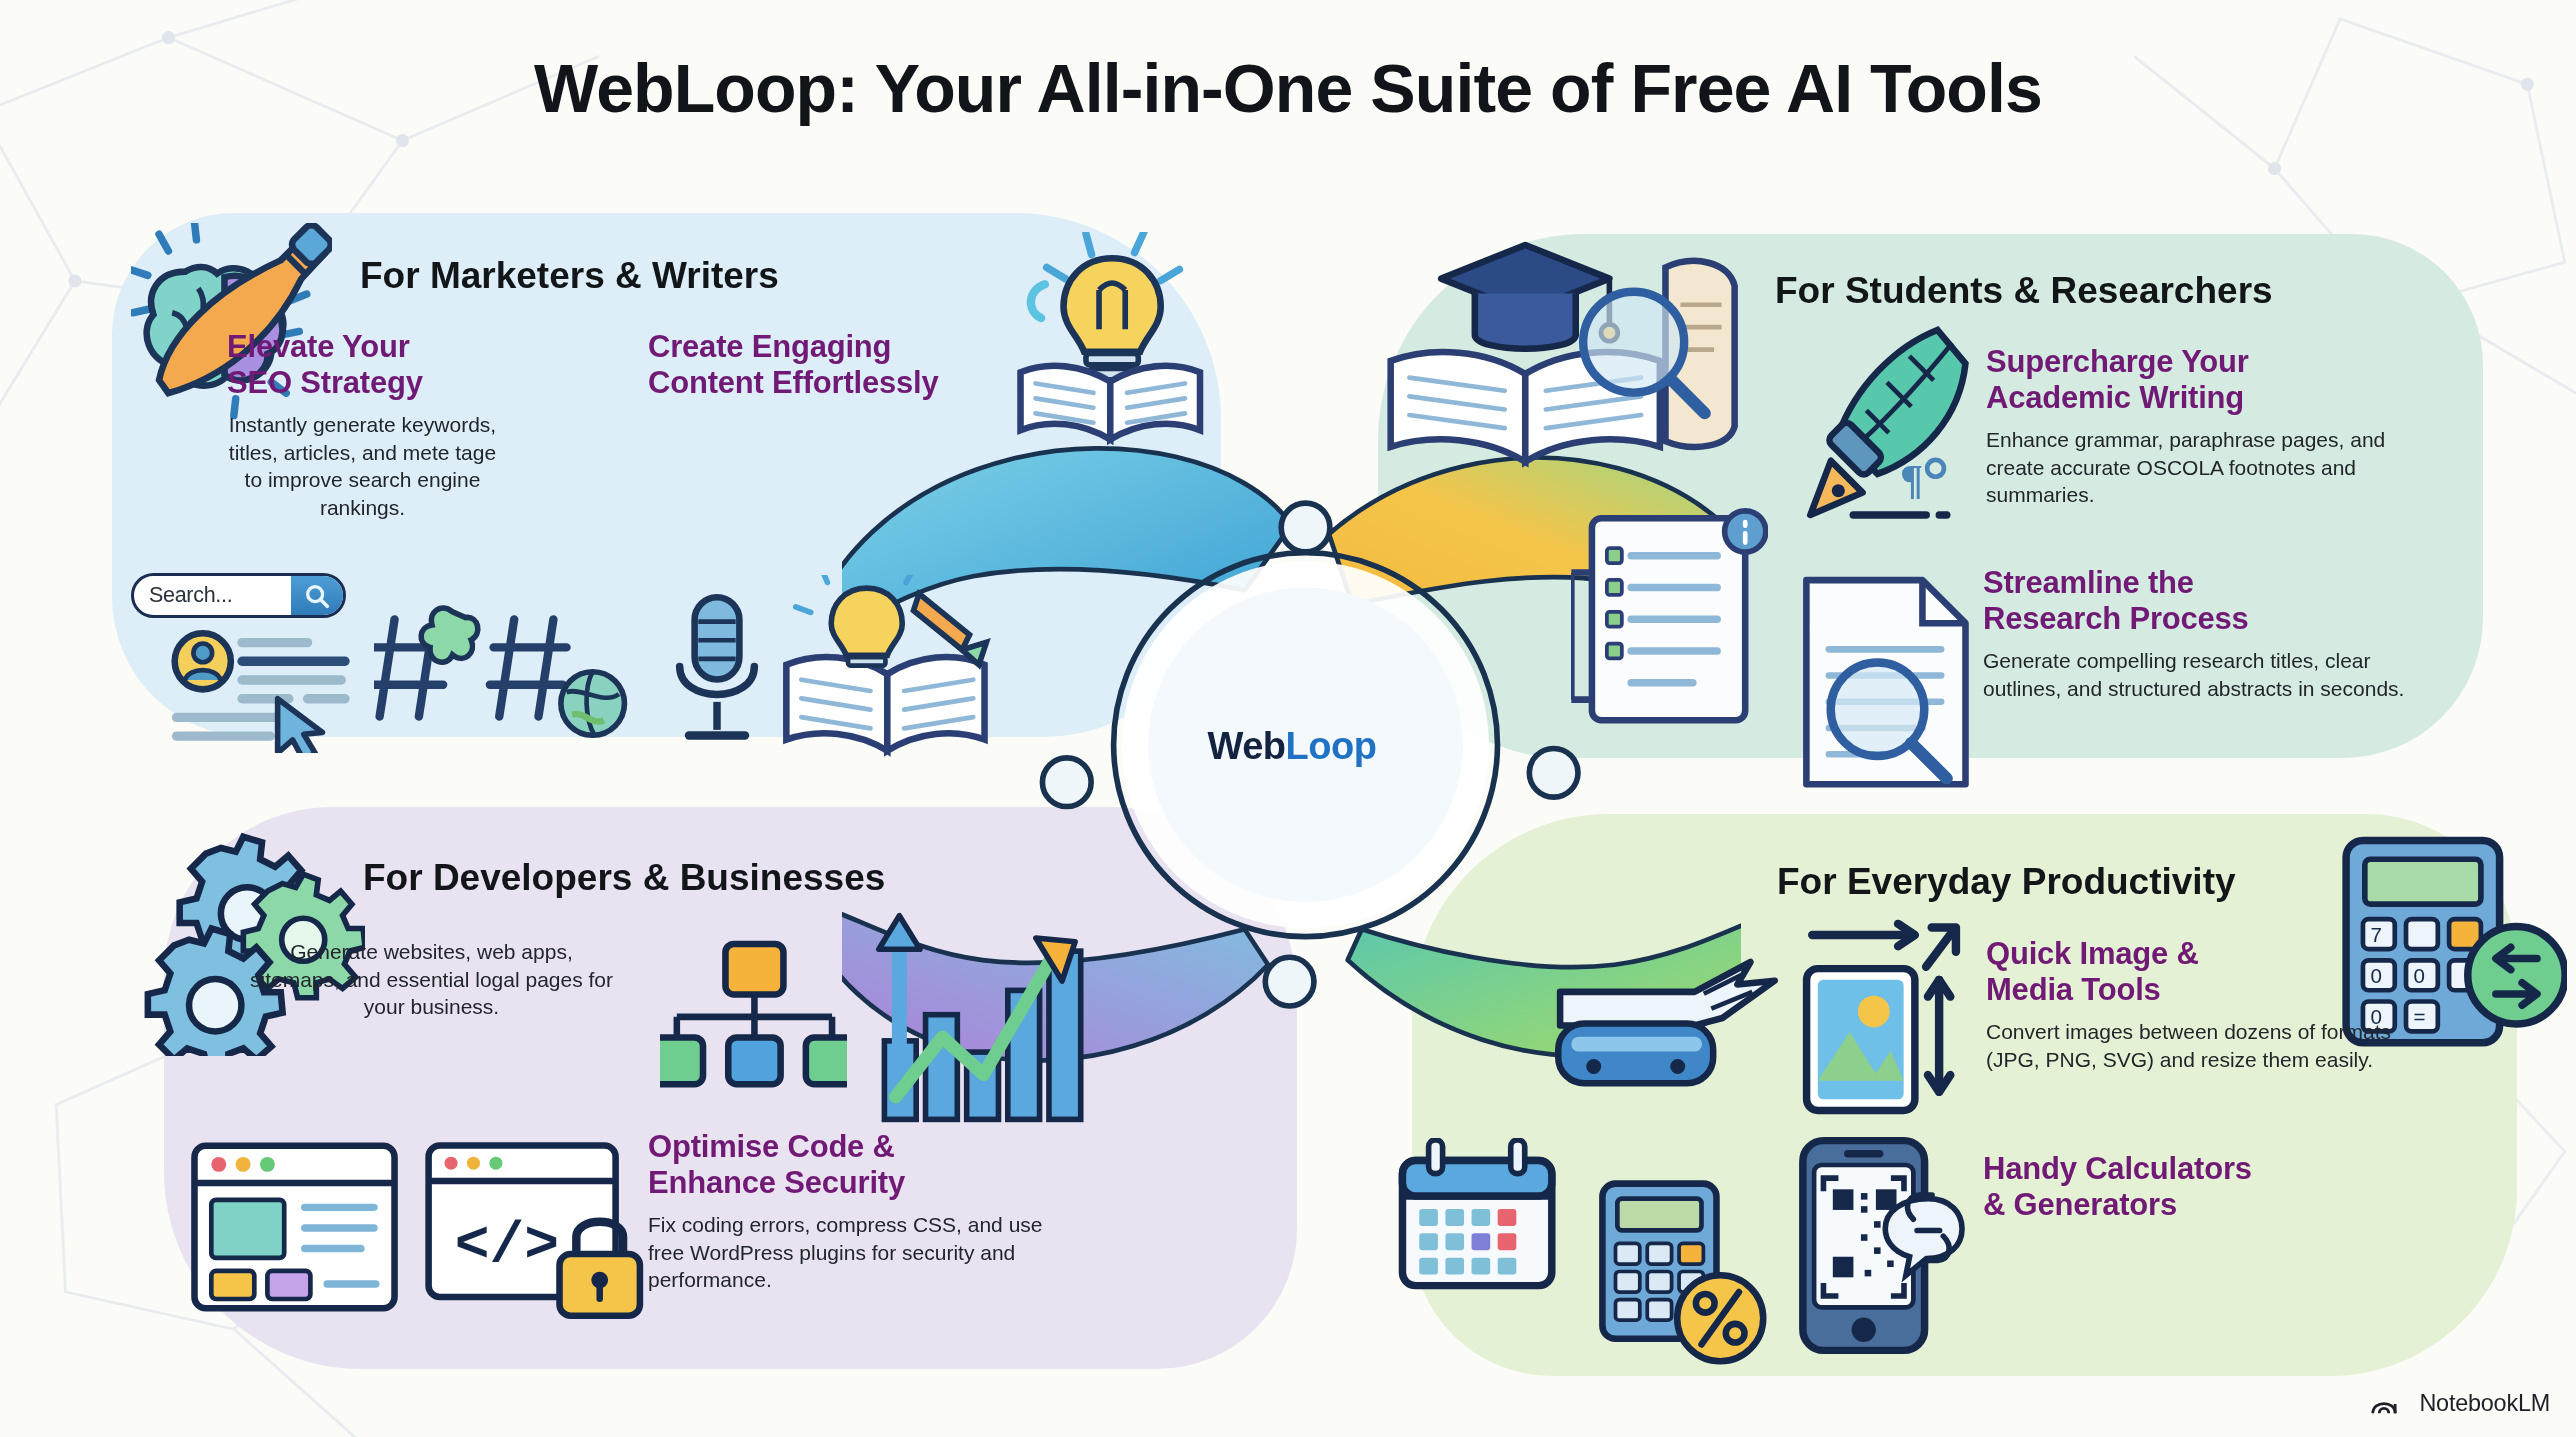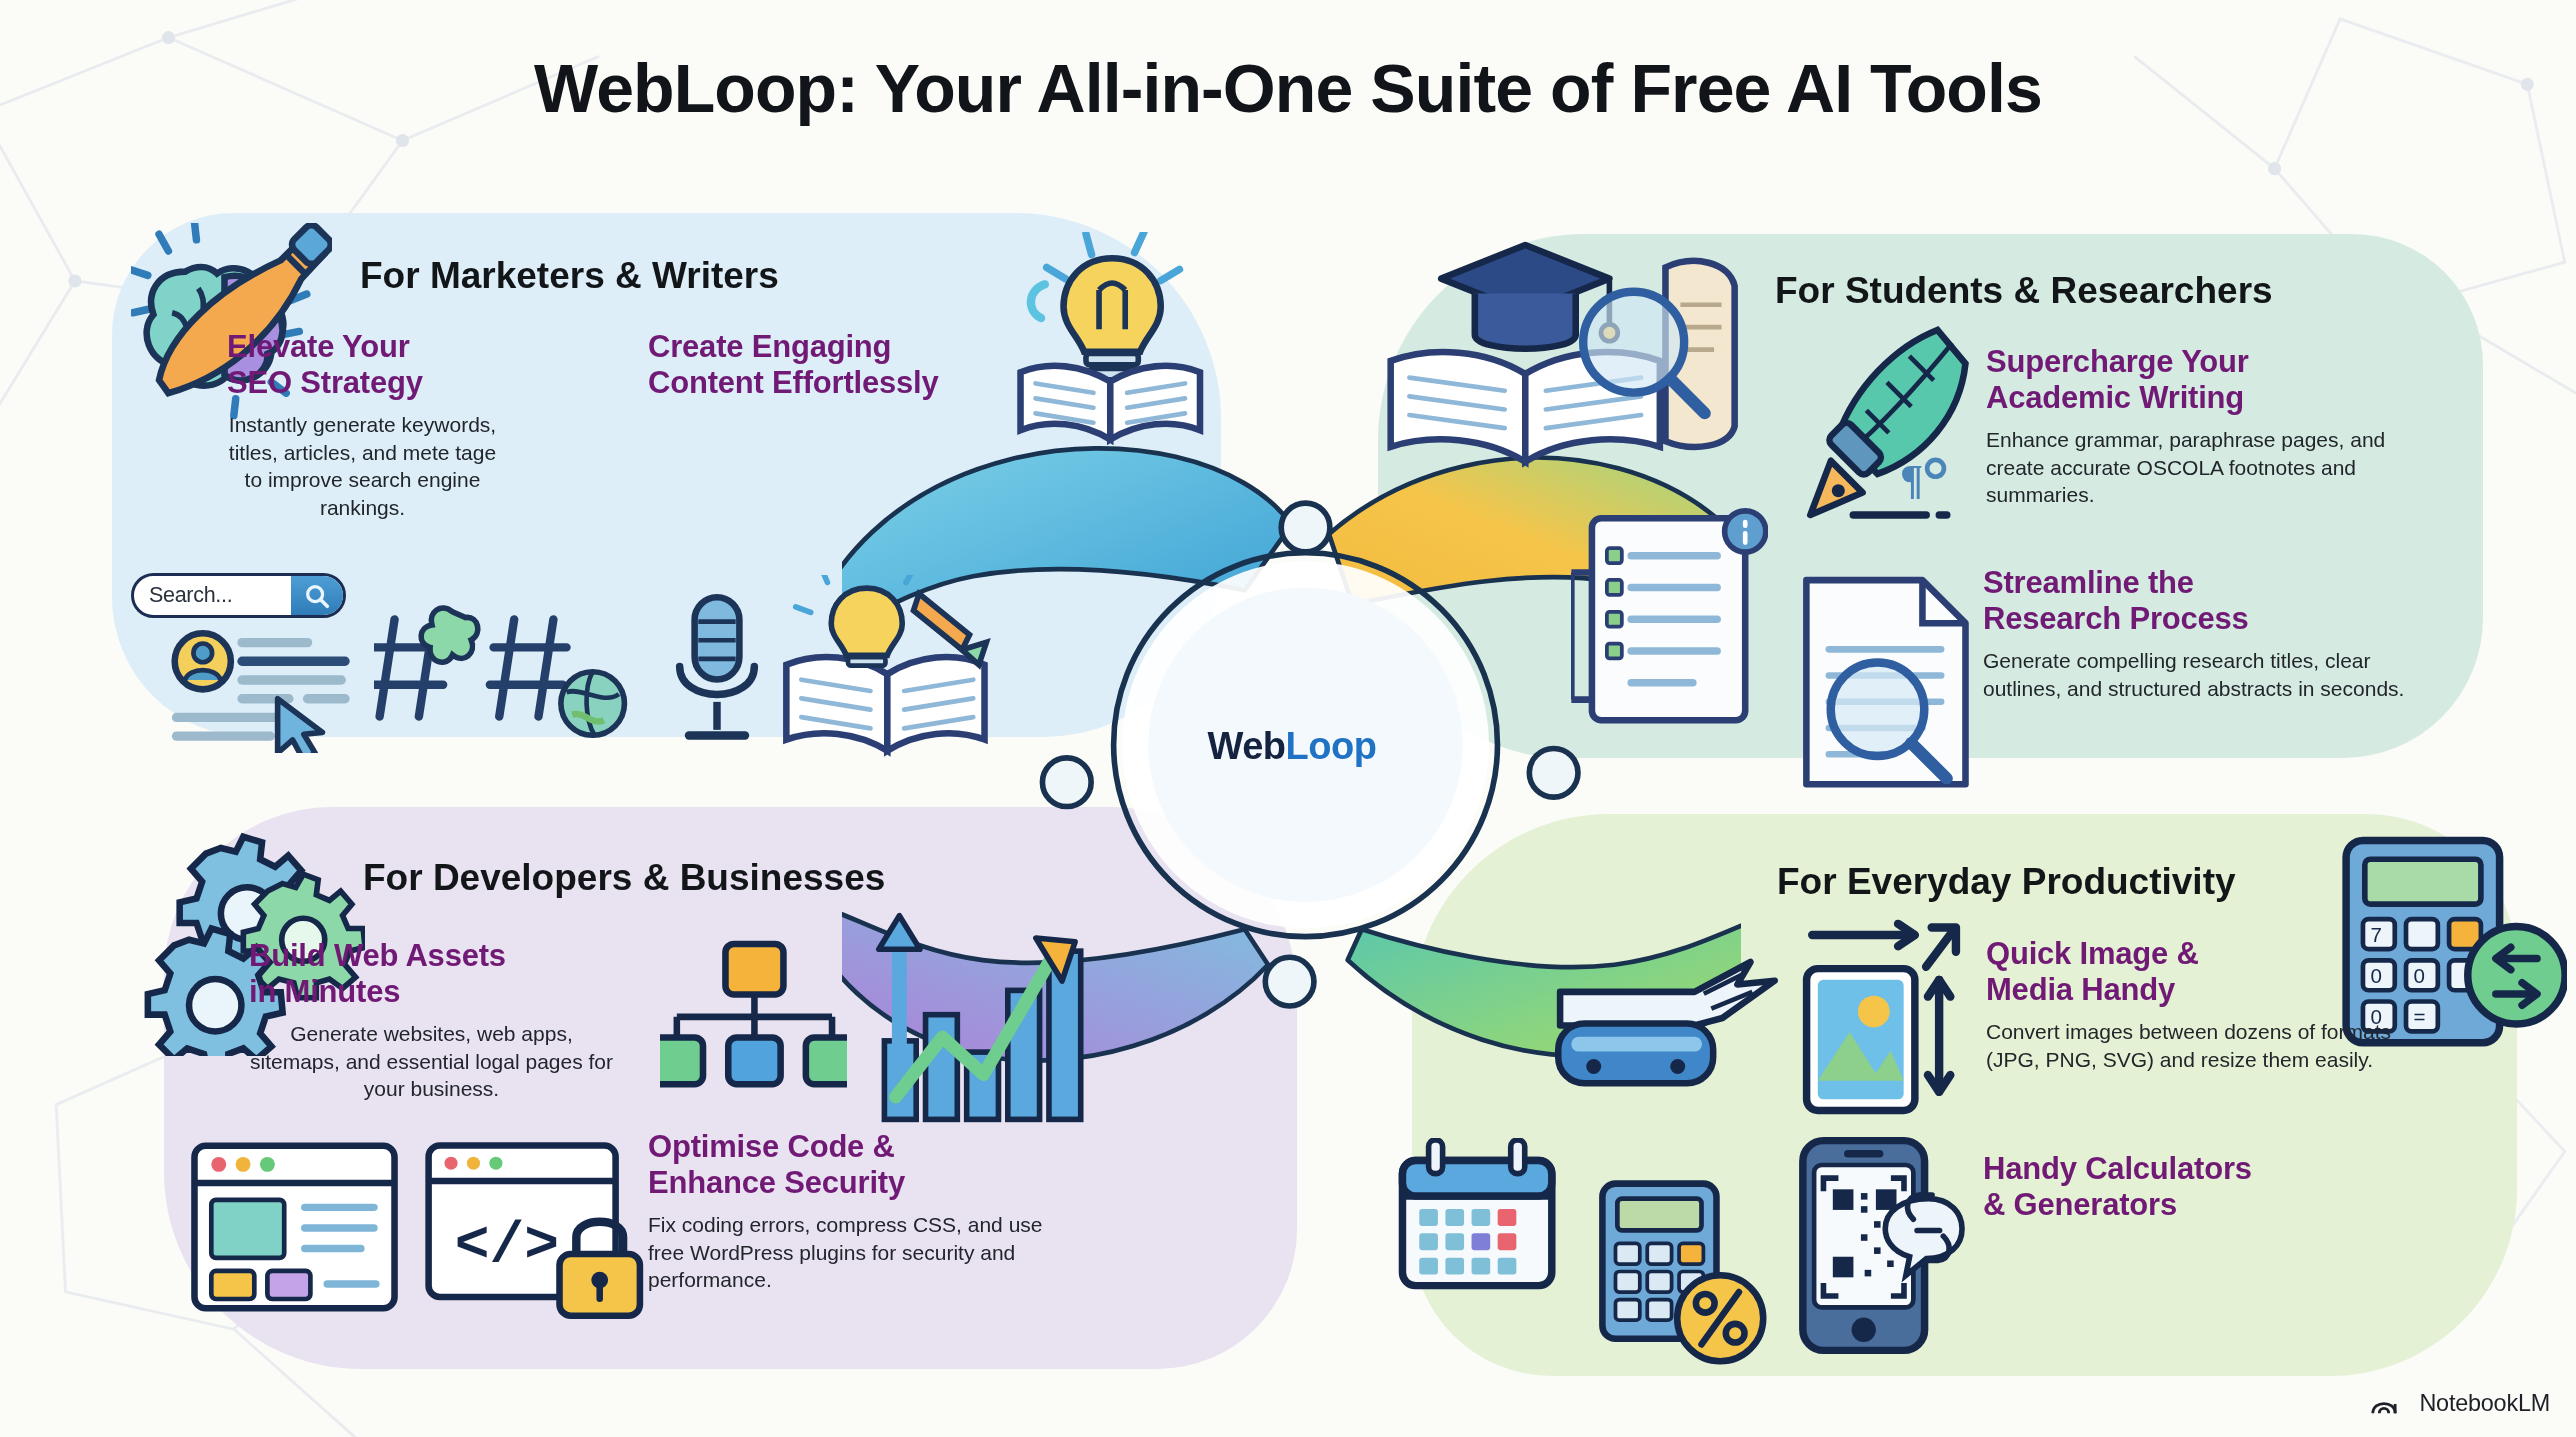--- a/index.html
+++ b/index.html
@@ -390,24 +390,20 @@
     <path d="M50 172 L150 172"></path>
       <path d="M50 200 L120 200"></path>
   </g>
   <circle cx="102" cy="152" r="50" fill="#d6eaf7" fill-opacity=".7" stroke="#2f5fa0" stroke-width="9"></circle>
   <path d="M138 188 L176 226" stroke="#2f5fa0" stroke-width="13" stroke-linecap="round"></path>
 </svg>
 
 <div class="quad-heading" style="left:363px;top:857px;">For Developers &amp; Businesses</div>
 
 <div class="blk center" style="left:249px;top:938px;width:365px;">
-  <h3>
-    <span>Build Web Assets</span><br>
-    <span>in Minutes</span>
-  </h3>
   <p>Generate websites, web apps, sitemaps, and essential logal pages for your business.</p>
 </div>
 
 <div class="blk" style="left:648px;top:1129px;width:419px;">
   <h3>
     <span>Optimise Code &amp;</span><br>
     <span>Enhance Security</span>
   </h3>
   <p>Fix coding errors, compress CSS, and use free WordPress plugins for security and performance.</p>
 </div>
@@ -479,21 +475,21 @@
   <path d="M166 124 L166 106 C166 84 216 84 216 106 L216 124" fill="none" stroke="#16284a" stroke-width="9"></path>
   <circle cx="191" cy="152" r="9" fill="#16284a"></circle>
   <path d="M191 158 L191 172" stroke="#16284a" stroke-width="7" stroke-linecap="round"></path>
 </svg>
 
 <div class="quad-heading" style="left:1777px;top:861px;">For Everyday Productivity</div>
 
 <div class="blk" style="left:1986px;top:936px;width:421px;">
   <h3>
     <span>Quick Image &amp;</span><br>
-    <span>Media Handy</span>
+    <span>Media Tools</span>
   </h3>
   <p>Convert images between dozens of formats (JPG, PNG, SVG) and resize them easily.</p>
 </div>
 
 <div class="blk" style="left:1983px;top:1151px;width:421px;">
   <h3>
     <span>Handy Calculators</span><br>
     <span>&amp; Generators</span>
   </h3>
 </div>

